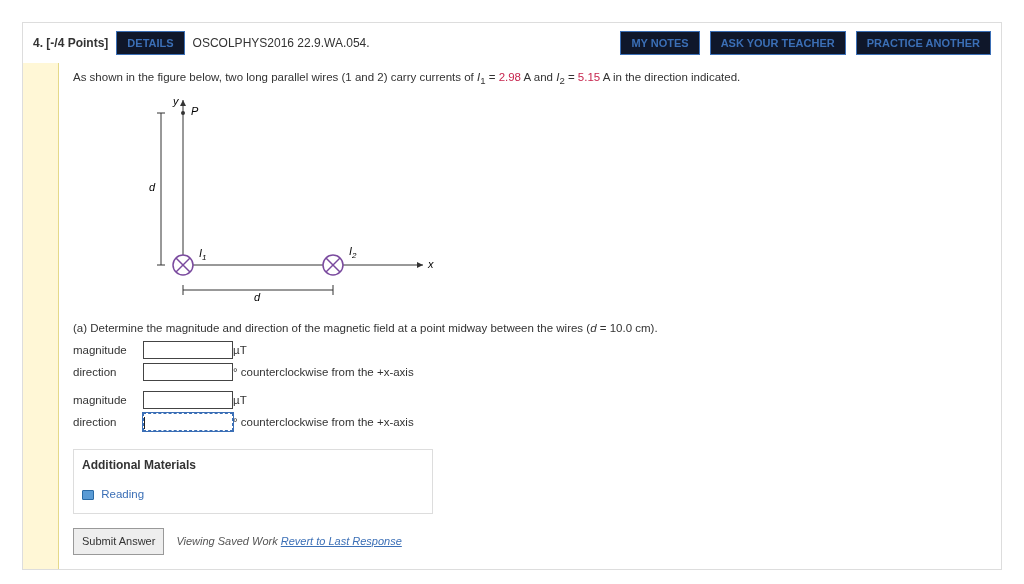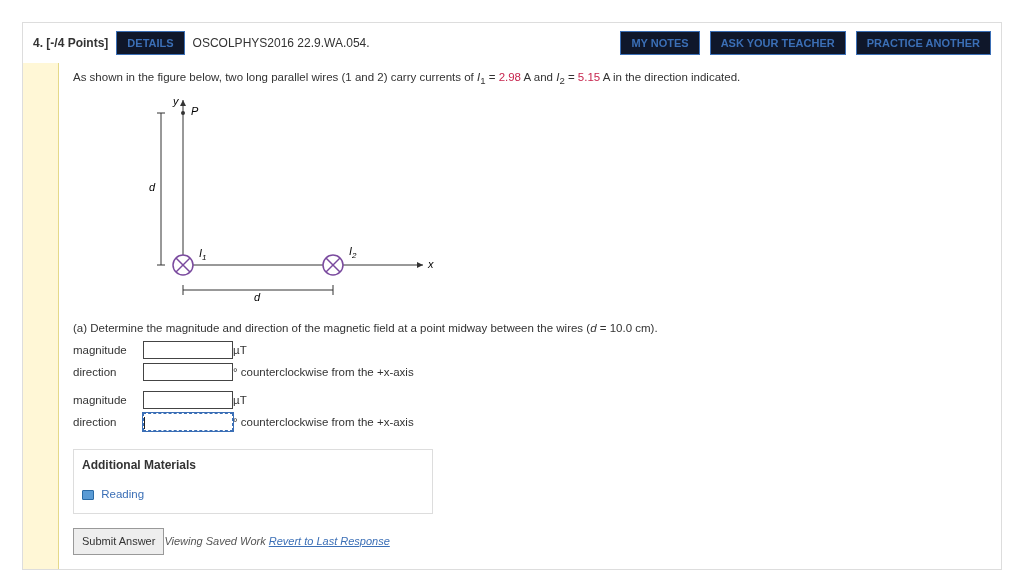--- a/index.html
+++ b/index.html
@@ -94,21 +94,21 @@
   }
   .book-icon {
     display:inline-block; width:12px; height:10px;
     background:#5a9bd5; border:1px solid #2a6aa5; margin-right:4px;
     vertical-align:middle; border-radius:1px;
   }
   .link { color:#3b6fb6; cursor:pointer; }
   .linku { color:#3b6fb6; text-decoration:underline; cursor:pointer; }
   .footer {
     margin: 14px 0 4px 0;
-    display:flex; align-items:center; 
+    display:flex; align-items:center; gap:12px;
   }
   .submit-btn {
     border:1px solid #999; background:#eee; color:#333;
     padding:4px 8px; font-size:11px; cursor:pointer;
   }
   .italic { font-style: italic; color:#555; font-size:11px; }
 </style>
 </head>
 <body>
 

